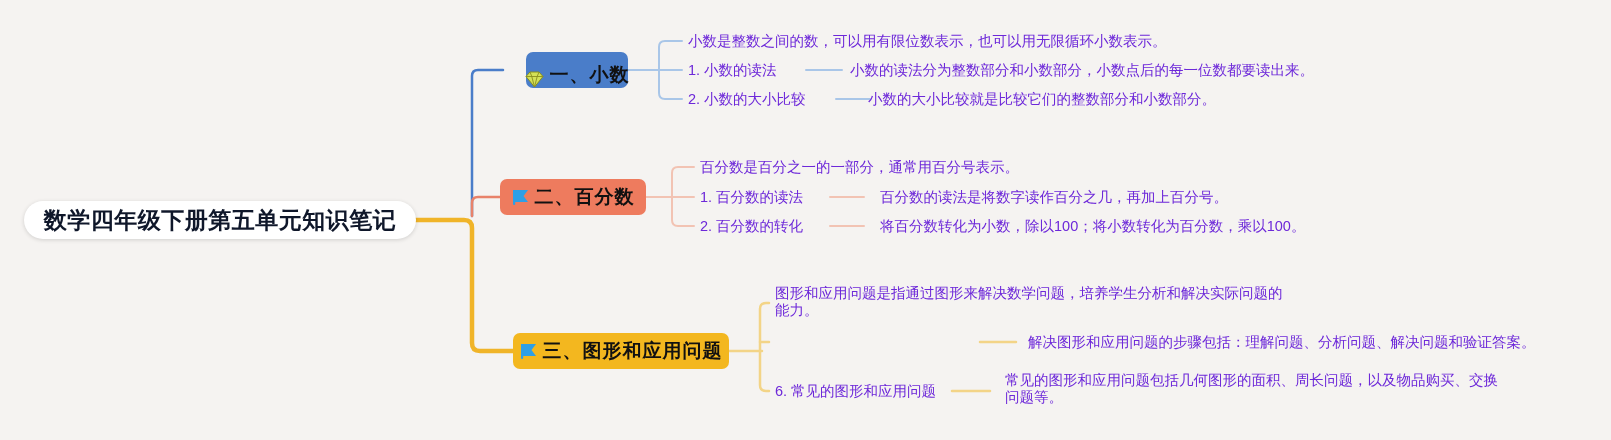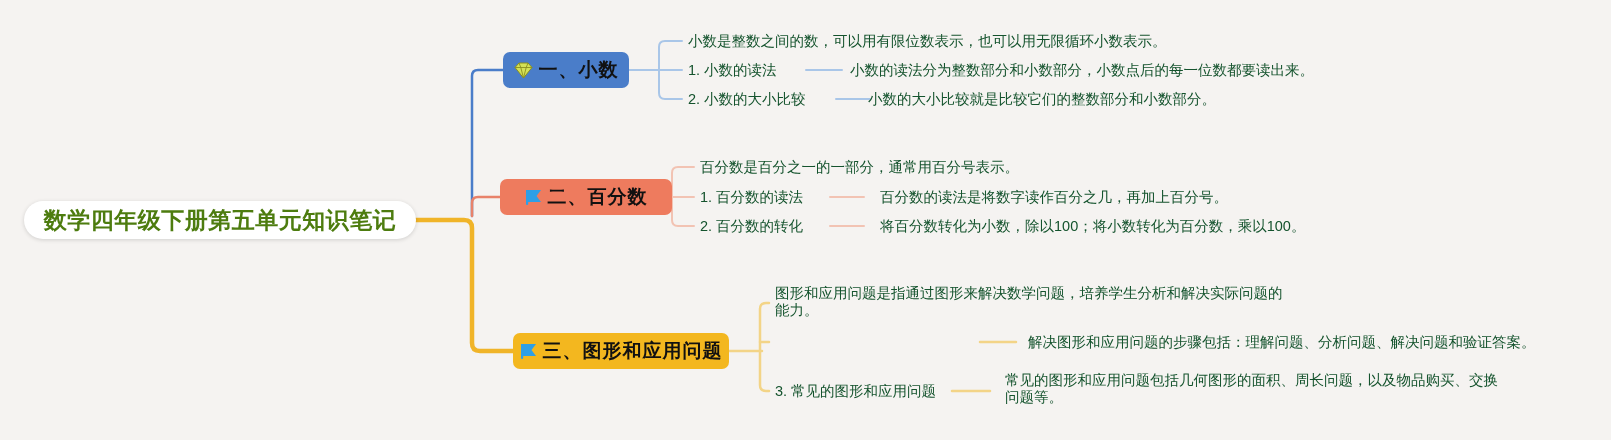--- a/index.html
+++ b/index.html
@@ -5,36 +5,36 @@
   html,body{margin:0;padding:0;}
   body{font-family:"Liberation Sans","DejaVu Sans",sans-serif;background:#f5f3f1;}
   .canvas{position:relative;width:1611px;height:440px;background:#f5f3f1;overflow:hidden;}
   .canvas svg.wires{position:absolute;left:0;top:0;pointer-events:none;}
 
   .root-node{
     position:absolute;left:24px;top:201px;width:392px;height:38px;
     background:#ffffff;border-radius:19px;
     box-shadow:0 1px 4px rgba(0,0,0,.15);
     display:flex;align-items:center;justify-content:center;
-    font-size:23px;font-weight:700;color:#4d7c0f;letter-spacing:.5px;
+    font-size:23px;font-weight:700;color:#0f172a;letter-spacing:.5px;
     white-space:nowrap;cursor:pointer;
   }
   .branch-node{
     position:absolute;height:36px;border-radius:7px;
     display:flex;align-items:center;justify-content:center;gap:6px;
     font-size:19px;font-weight:600;color:#111;letter-spacing:1px;
     white-space:nowrap;cursor:pointer;
   }
   .branch-node .icon{display:inline-flex;align-items:center;}
-  .b1{left:503px;top:52px;width:126px;background:#4a7dc9;}
-  .b2{left:500px;top:179px;width:172px;background:#ee7b5e;}
+  .b1{left:526px;top:52px;width:102px;background:#4a7dc9;align-items:flex-end;}
+  .b2{left:500px;top:179px;width:146px;background:#ee7b5e;}
   .b3{left:513px;top:333px;width:216px;background:#f3b71f;align-items:center;}
 
   .topic{
-    position:absolute;font-size:14.5px;line-height:20px;color:#14532d;
+    position:absolute;font-size:14.5px;line-height:20px;color:#6d28d9;
     white-space:nowrap;cursor:pointer;
   }
   .topic.wrap{white-space:normal;line-height:17px;word-break:break-all;}
 </style>
 </head>
 <body>
 
 <div class="canvas">
 
   <svg class="wires" width="1611" height="440" viewBox="0 0 1611 440" fill="none">
@@ -96,16 +96,16 @@
     <span class="icon">
       <svg width="17" height="16" viewBox="0 0 17 16">
         <polygon points="1,1 16,1 11.5,7 16,13 1,13" fill="#2e9fe6"></polygon>
         <rect x="1" y="1" width="2.2" height="15" rx="1" fill="#2e9fe6"></rect>
       </svg>
     </span>
     <span>三、图形和应用问题</span>
   </div>
   <div class="topic wrap" style="left:775px;top:285px;width:515px">图形和应用问题是指通过图形来解决数学问题，培养学生分析和解决实际问题的能力。</div>
   <div class="topic" style="left:1028px;top:332px">解决图形和应用问题的步骤包括：理解问题、分析问题、解决问题和验证答案。</div>
-  <div class="topic" style="left:775px;top:381px">3. 常见的图形和应用问题</div>
+  <div class="topic" style="left:775px;top:381px">6. 常见的图形和应用问题</div>
   <div class="topic wrap" style="left:1005px;top:372px;width:500px">常见的图形和应用问题包括几何图形的面积、周长问题，以及物品购买、交换问题等。</div>
 
 </div>
 
 </body></html>

